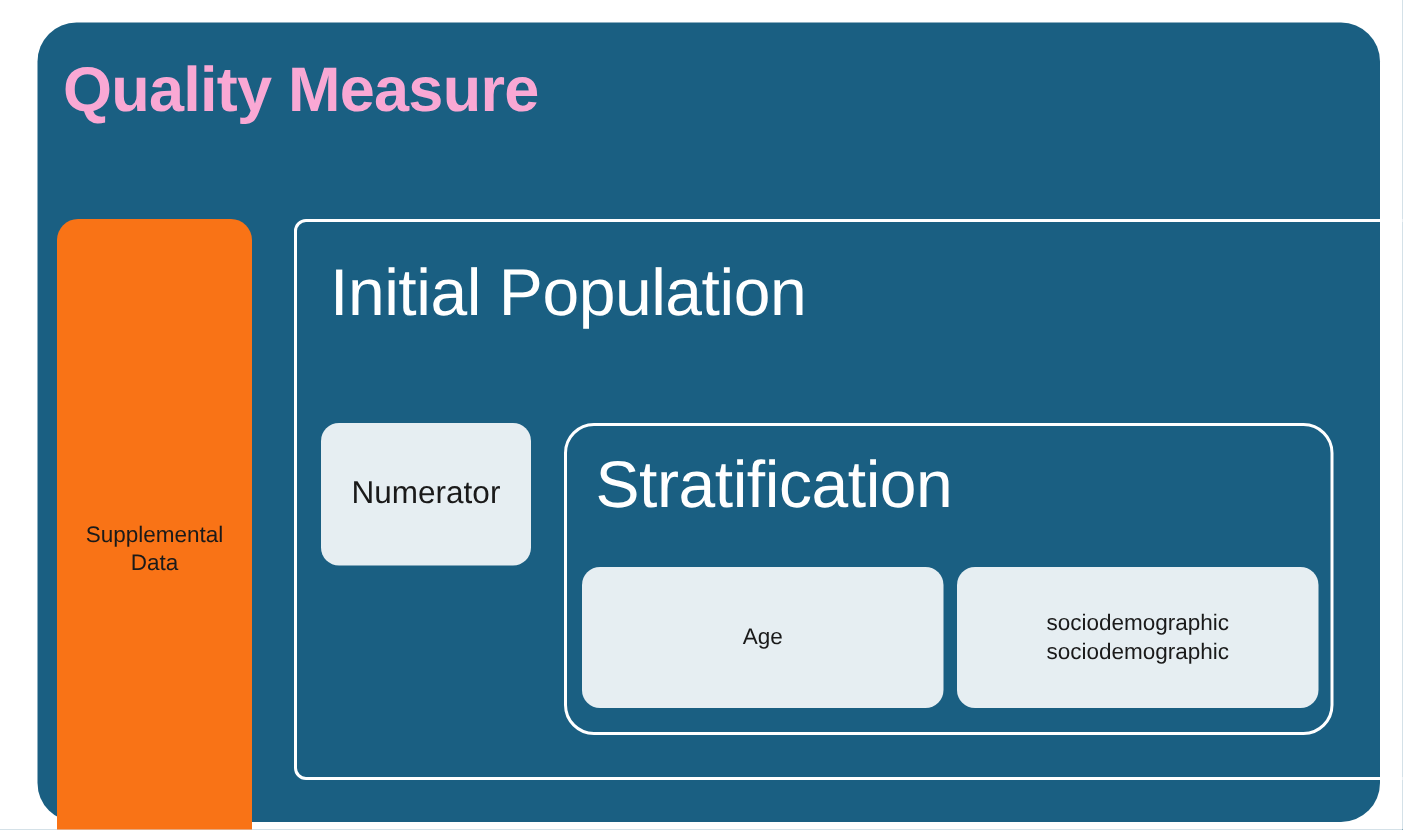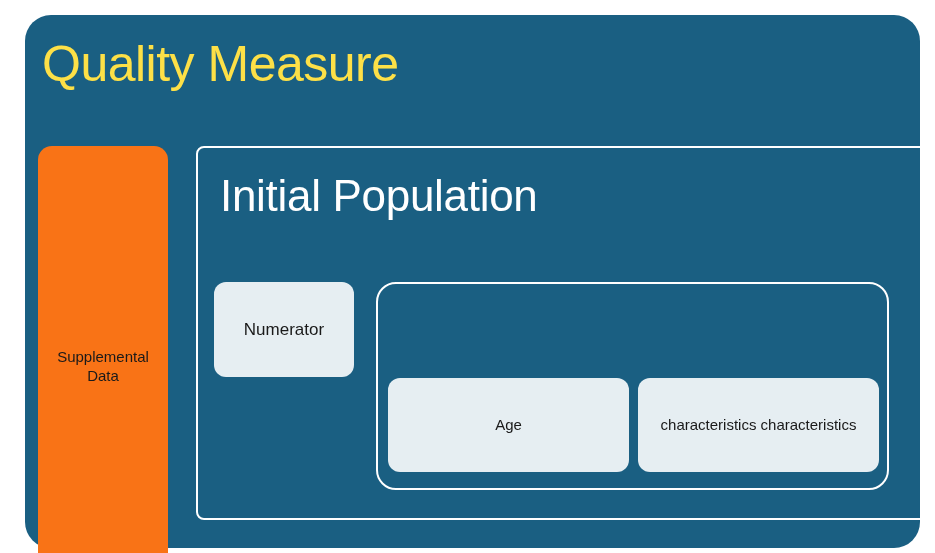--- a/index.html
+++ b/index.html
@@ -30,23 +30,23 @@
     height: 533px;
     background: #1a5f82;
     border-radius: 26px;
     box-sizing: border-box;
   }
 
   .qm-title {
     position: absolute;
     left: 17px;
     top: 24px;
-    color: #fde047;
-    font-size: 50px;
-    font-weight: 400;
+    color: #f9a8d4;
+    font-size: 42px;
+    font-weight: 700;
     letter-spacing: -0.5px;
     line-height: 1;
     white-space: nowrap;
   }
 
   
   .supplemental-data {
     position: absolute;
     left: 13px;
     top: 131px;
@@ -99,21 +99,21 @@
     background: #e6eef2;
     border-radius: 12px;
     display: flex;
     align-items: center;
     justify-content: center;
     text-align: center;
     box-sizing: border-box;
   }
   .measure-card .card-label {
     color: #1a1a1a;
-    font-size: 17px;
+    font-size: 21px;
     line-height: 1.25;
     padding: 0 6px;
   }
   .numerator-card   { top: 134px; }
   .denominator-card { top: 244px; }
 
   
   .stratification {
     position: absolute;
     left: 178px;
@@ -181,29 +181,30 @@
 
       <div class="ip-title">Initial Population</div>
 
       <div class="measure-card numerator-card">
         <span class="card-label">Numerator</span>
       </div>
 
 
       <div class="stratification">
 
+        <div class="strat-title">Stratification</div>
 
         <div class="strat-chips">
 
           <div class="strat-chip">
             <span class="card-label">Age</span>
           </div>
 
 
           <div class="strat-chip">
-            <span class="card-label">characteristics characteristics</span>
+            <span class="card-label">sociodemographic sociodemographic</span>
           </div>
 
         </div>
       </div>
     </div>
   </div>
 </div>
 
 </body></html>

